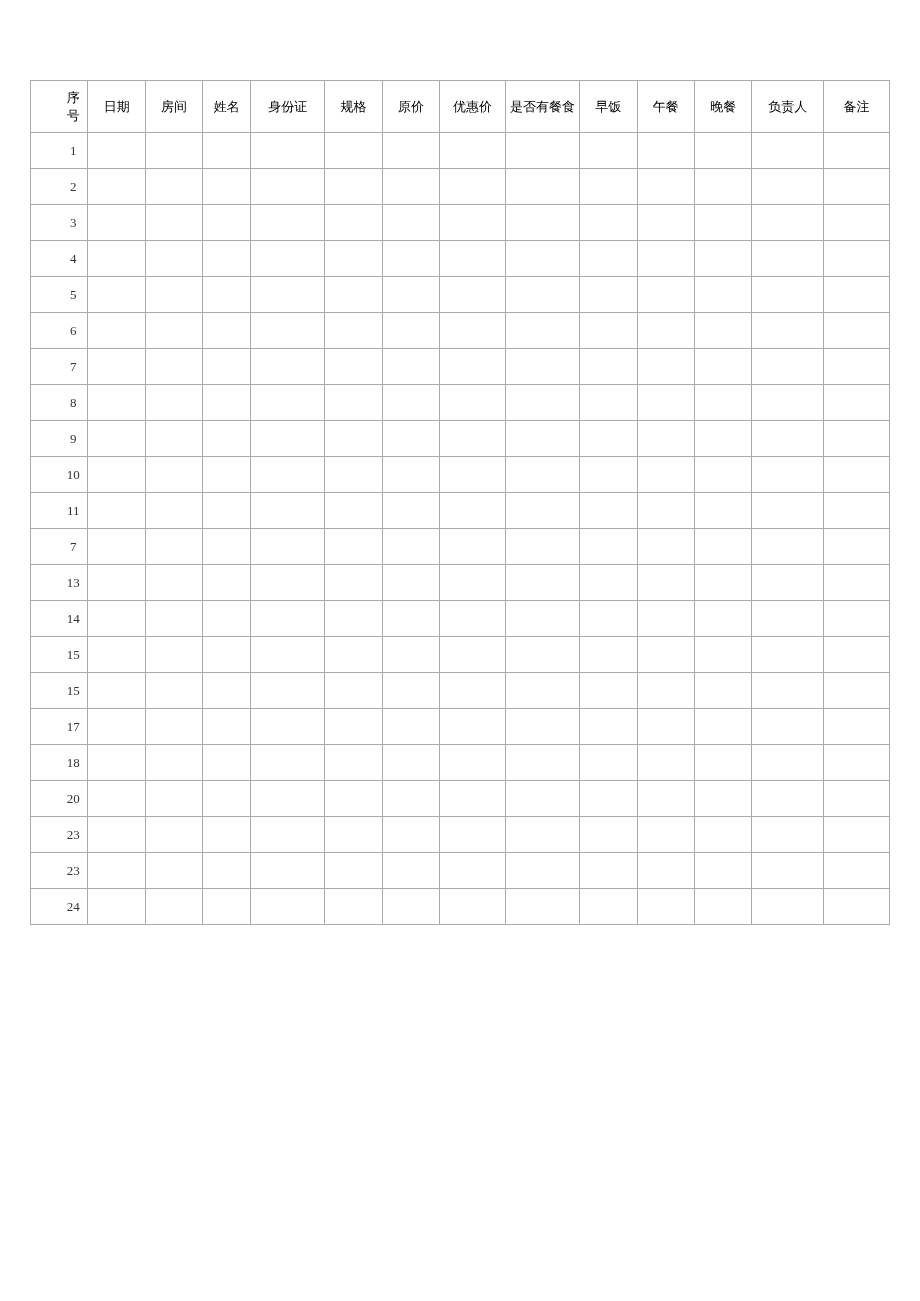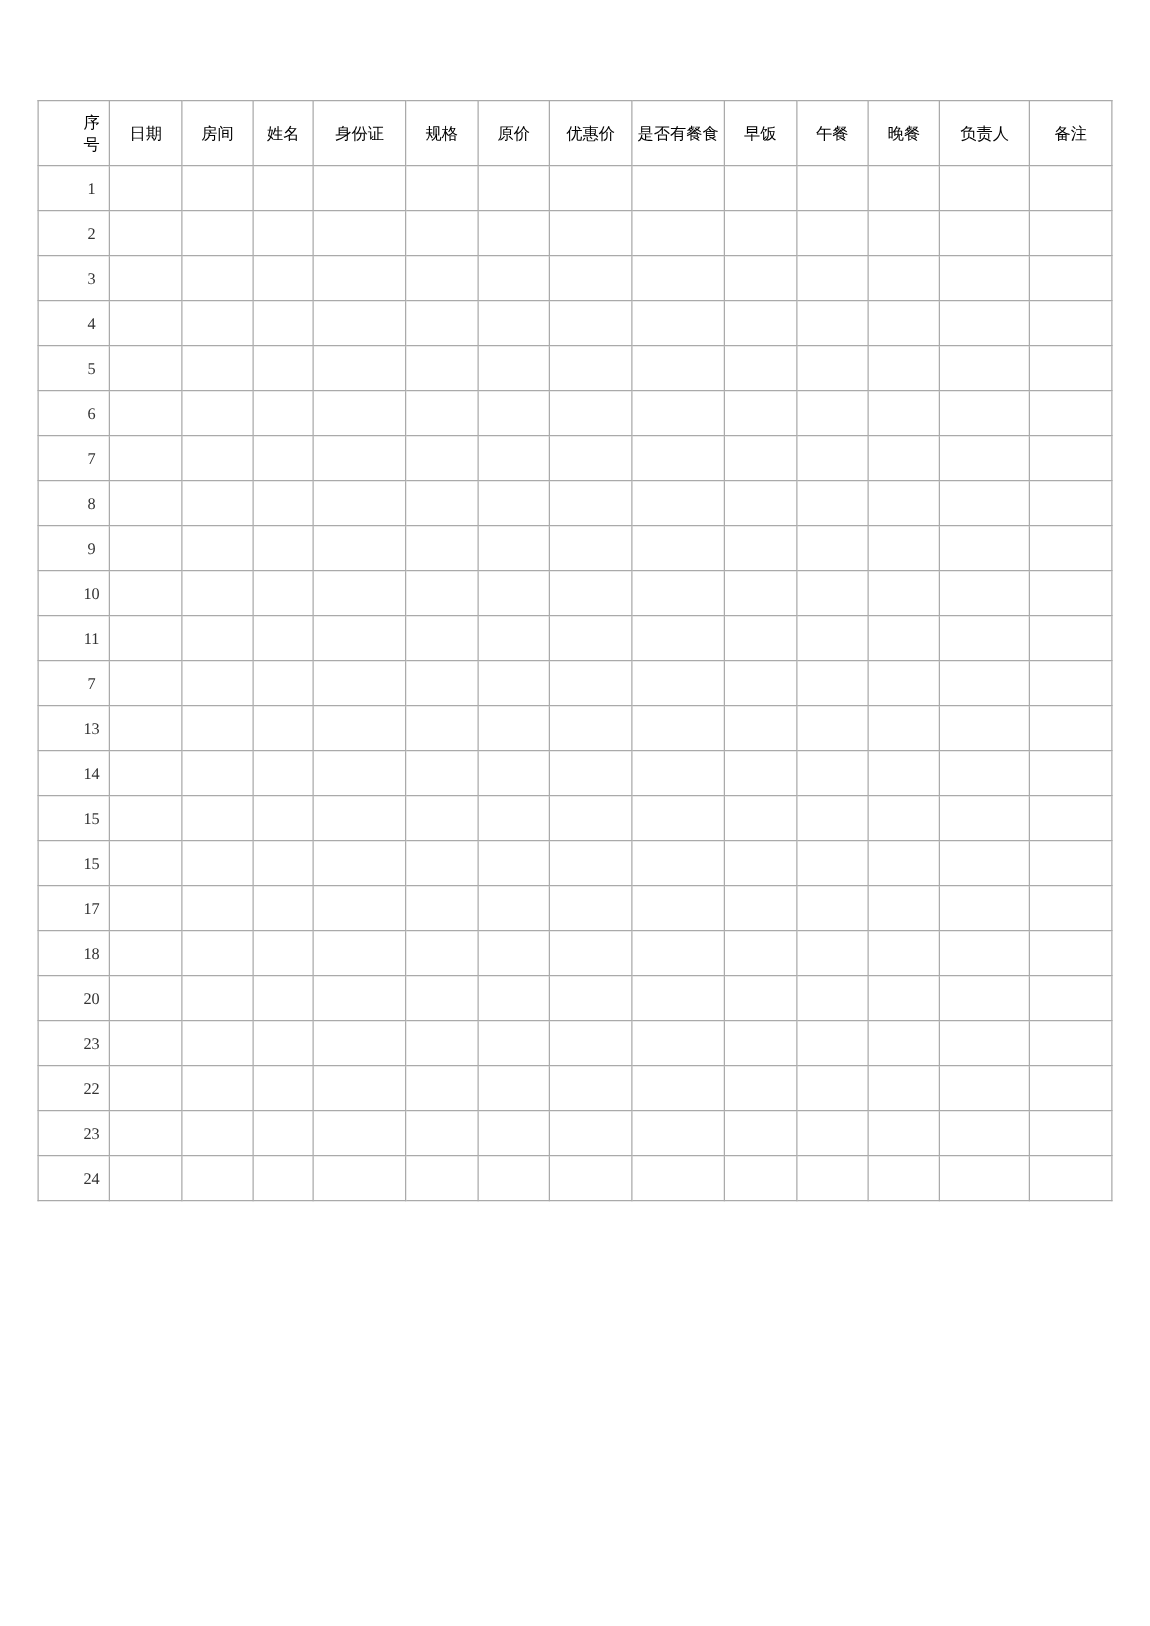--- a/index.html
+++ b/index.html
@@ -404,36 +404,20 @@
           <td class="col-price"></td>
           <td class="col-discount"></td>
           <td class="col-meal"></td>
           <td class="col-breakfast"></td>
           <td class="col-lunch"></td>
           <td class="col-dinner"></td>
           <td class="col-manager"></td>
           <td class="col-note"></td>
         </tr>
         <tr>
-          <td class="col-seq">22</td>
-          <td class="col-date"></td>
-          <td class="col-room"></td>
-          <td class="col-name"></td>
-          <td class="col-id"></td>
-          <td class="col-spec"></td>
-          <td class="col-price"></td>
-          <td class="col-discount"></td>
-          <td class="col-meal"></td>
-          <td class="col-breakfast"></td>
-          <td class="col-lunch"></td>
-          <td class="col-dinner"></td>
-          <td class="col-manager"></td>
-          <td class="col-note"></td>
-        </tr>
-        <tr>
           <td class="col-seq">23</td>
           <td class="col-date"></td>
           <td class="col-room"></td>
           <td class="col-name"></td>
           <td class="col-id"></td>
           <td class="col-spec"></td>
           <td class="col-price"></td>
           <td class="col-discount"></td>
           <td class="col-meal"></td>
           <td class="col-breakfast"></td>

